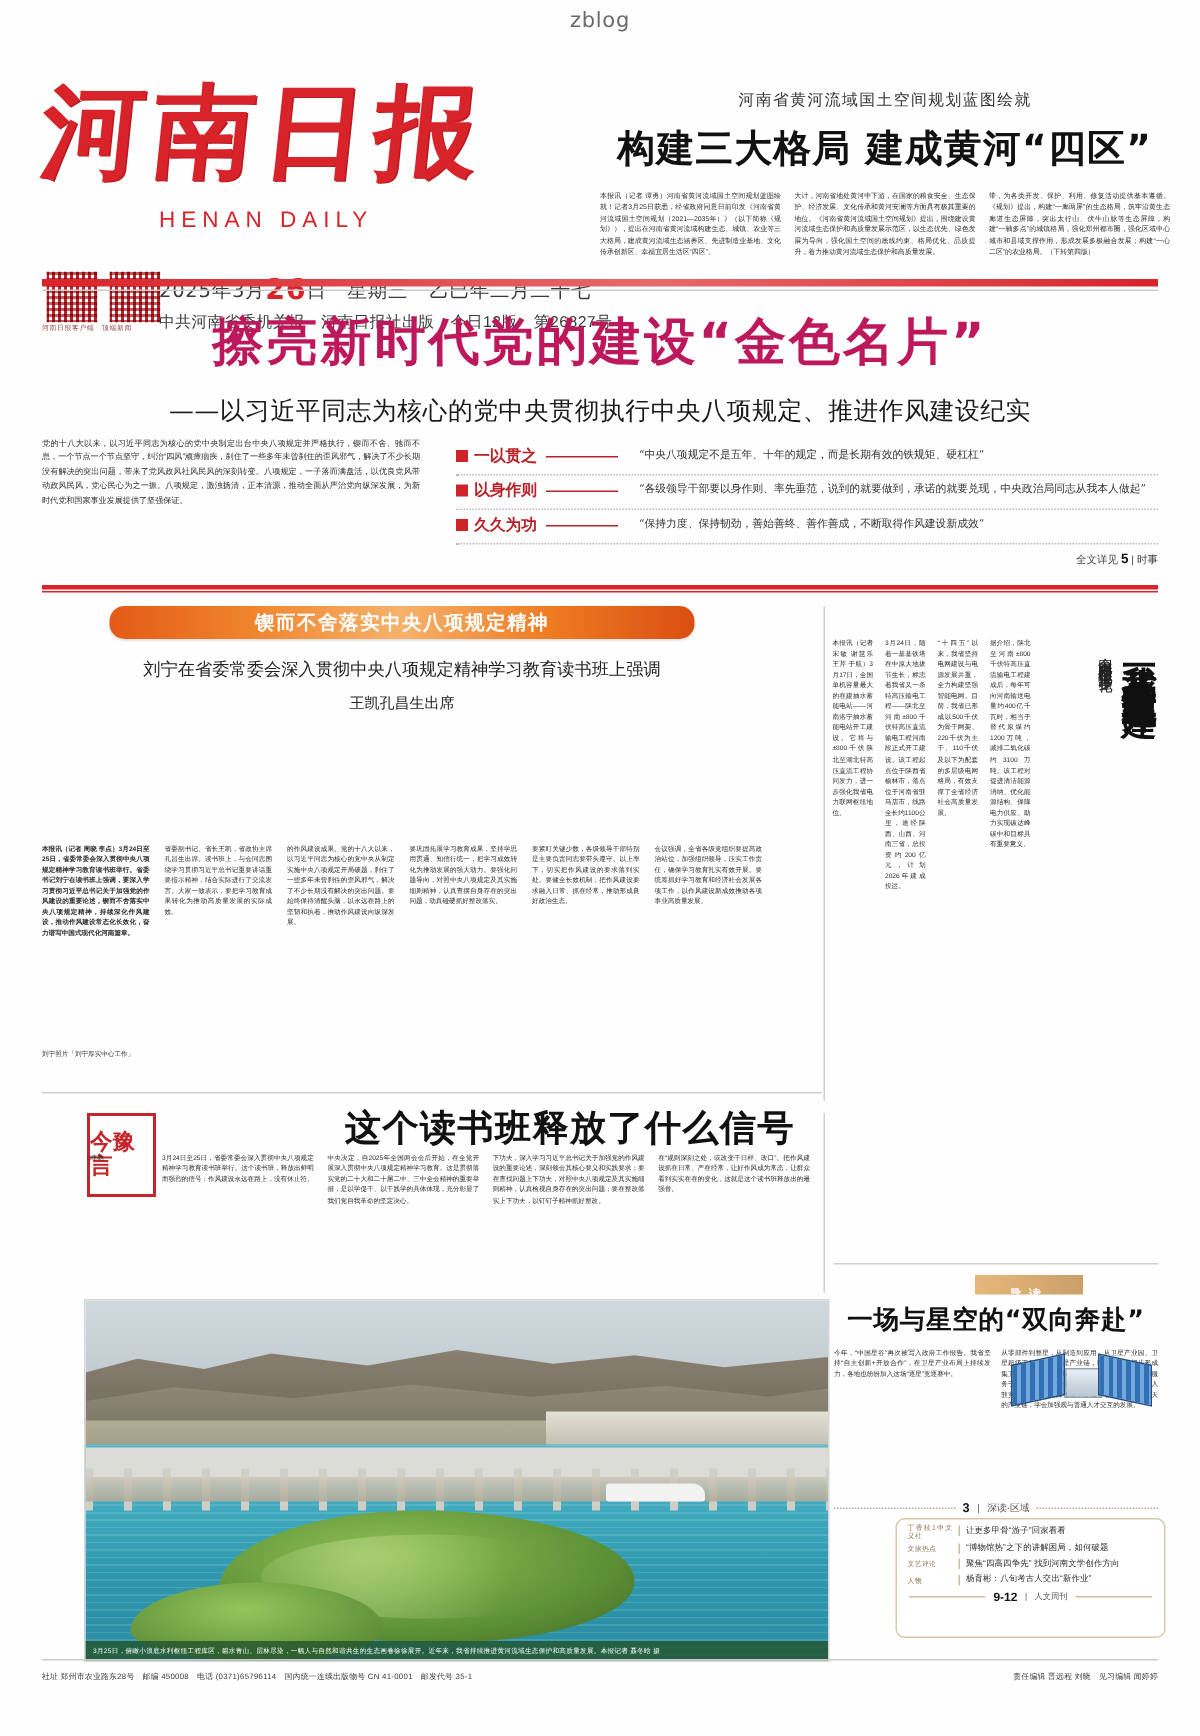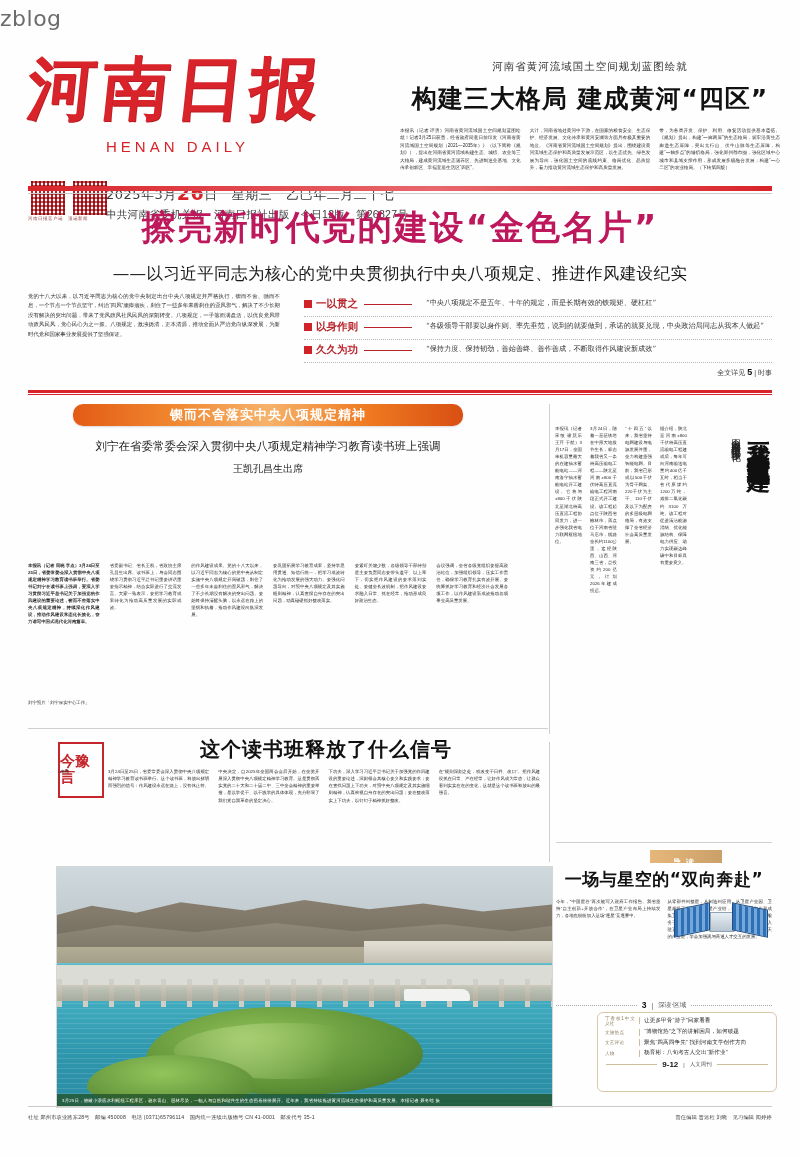--- a/index.html
+++ b/index.html
@@ -1,20 +1,20 @@
 <!DOCTYPE html>
 <html><head>
 <meta charset="utf-8">
 <style>
   html,body{margin:0;padding:0;background:#fff;}
   body{width:800px;height:1157px;font-family:"Liberation Sans","DejaVu Sans",sans-serif;color:#1a1a1a;position:relative;overflow:hidden;}
   .page{width:800px;height:1157px;position:relative;background:#fefefe;}
 
   
-  .wm{position:absolute;top:6px;left:0;width:800px;text-align:left;font-size:22px;color:#6b6b6b;font-family:"DejaVu Sans",sans-serif;letter-spacing:.5px;}
+  .wm{position:absolute;top:6px;left:0;width:800px;text-align:center;font-size:14px;color:#6b6b6b;font-family:"DejaVu Sans",sans-serif;letter-spacing:.5px;}
 
   
   .masthead{position:absolute;top:30px;left:0;width:800px;height:160px;}
   .nameplate{position:absolute;left:28px;top:8px;width:340px;height:108px;}
   .nameplate .cn{font-family:"DejaVu Serif","Liberation Serif",serif;font-weight:bold;font-size:68px;color:#d8232a;letter-spacing:6px;line-height:100px;white-space:nowrap;transform:skewX(-6deg);text-shadow:1px 1px 0 #b81c22;}
   .nameplate .en{position:absolute;left:78px;top:100px;font-size:15px;color:#d8232a;letter-spacing:4px;font-family:"Liberation Sans",sans-serif;}
   .qr{position:absolute;left:30px;top:150px;display:flex;gap:6px;}
   .qrbox{width:34px;height:34px;background:
       repeating-linear-gradient(90deg,#b4242a 0 2px,#fff 2px 4px),
       repeating-linear-gradient(0deg,rgba(180,36,42,.75) 0 2px,transparent 2px 4px);
@@ -70,21 +70,21 @@
   
   .vertcol{position:absolute;left:690px;top:425px;width:82px;height:320px;display:flex;flex-direction:row-reverse;align-items:flex-start;justify-content:flex-start;}
   .vertcol .vh{writing-mode:vertical-rl;text-orientation:upright;font-size:23px;font-weight:bold;letter-spacing:2px;line-height:1.18;color:#111;font-family:"DejaVu Sans","Liberation Sans",sans-serif;height:300px;}
   .vertcol .vs{writing-mode:vertical-rl;text-orientation:upright;font-size:9.5px;letter-spacing:1px;color:#222;margin-right:3px;margin-top:6px;font-family:"DejaVu Serif","Liberation Serif",serif;}
   .vertbody{position:absolute;left:555px;top:425px;width:132px;display:flex;gap:8px;}
   .vertbody .c{flex:1;font-size:4.4px;line-height:1.6;text-align:justify;color:#2b2b2b;}
 
   
   .jyy{position:absolute;left:58px;top:742px;width:42px;height:52px;border:2.5px solid #c5262c;display:flex;flex-direction:column;align-items:center;justify-content:center;}
   .jyy span{font-size:15px;font-weight:bold;color:#c5262c;line-height:1.05;font-family:"DejaVu Serif","Liberation Serif",serif;}
-  .cmt-h{position:absolute;left:200px;top:736px;width:330px;text-align:left;font-size:20px;font-weight:bold;color:#111;letter-spacing:1px;font-family:"DejaVu Sans","Liberation Sans",sans-serif;}
+  .cmt-h{position:absolute;left:200px;top:736px;width:330px;text-align:right;font-size:24px;font-weight:bold;color:#111;letter-spacing:1px;font-family:"DejaVu Sans","Liberation Sans",sans-serif;}
   .cmtcols{position:absolute;left:108px;top:768px;width:432px;display:flex;gap:9px;}
   .cmtcols .c{flex:1;font-size:4.4px;line-height:1.62;text-align:justify;color:#2b2b2b;}
   .cmtlead{position:absolute;left:58px;top:768px;width:42px;font-size:4.4px;line-height:1.62;text-align:justify;color:#2b2b2b;}
 
   
   .photo{position:absolute;left:56px;top:866px;width:495px;height:240px;overflow:hidden;border:1px solid #d6d6d6;}
   .sky{position:absolute;inset:0;background:linear-gradient(180deg,#cfd9dd 0%,#c4cdd2 18%,#b9c2c6 30%);}
   .hills{position:absolute;left:0;top:26px;width:100%;height:58px;background:linear-gradient(180deg,#8d8273,#6f6b5d);clip-path:polygon(0 38%,7% 22%,16% 34%,25% 16%,38% 30%,50% 12%,63% 28%,74% 18%,86% 32%,100% 20%,100% 100%,0 100%);}
   .hills2{position:absolute;left:0;top:44px;width:100%;height:46px;background:linear-gradient(180deg,#9a9384,#7d7768);clip-path:polygon(0 50%,12% 30%,28% 46%,44% 26%,60% 44%,78% 28%,92% 44%,100% 32%,100% 100%,0 100%);opacity:.85;}
   .farsh{position:absolute;left:0;top:80px;width:100%;height:22px;background:linear-gradient(180deg,#b3ac95,#9c9a84);}

